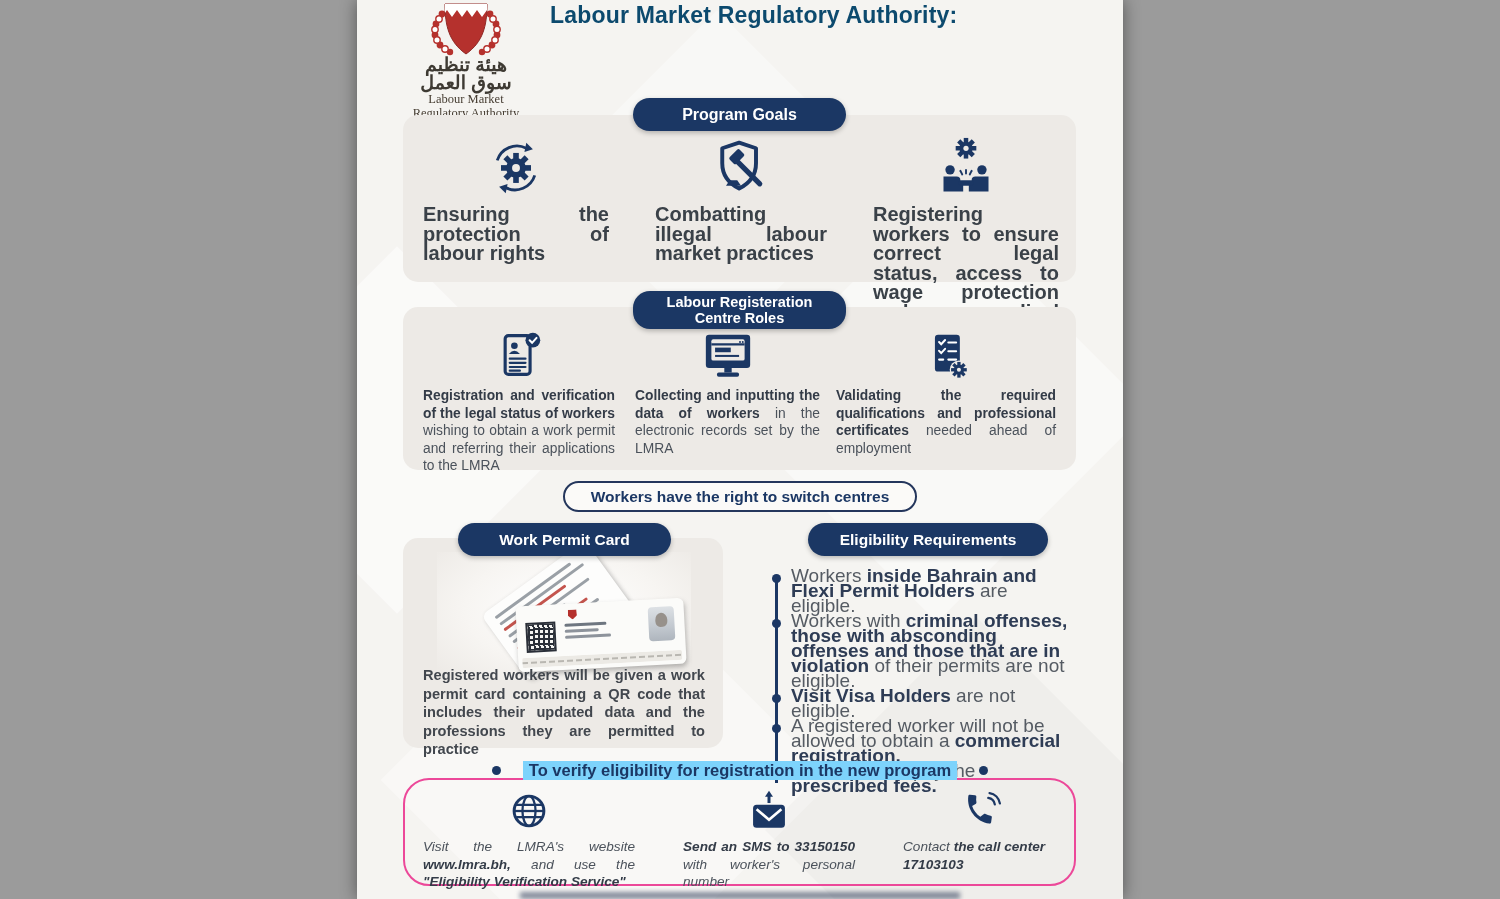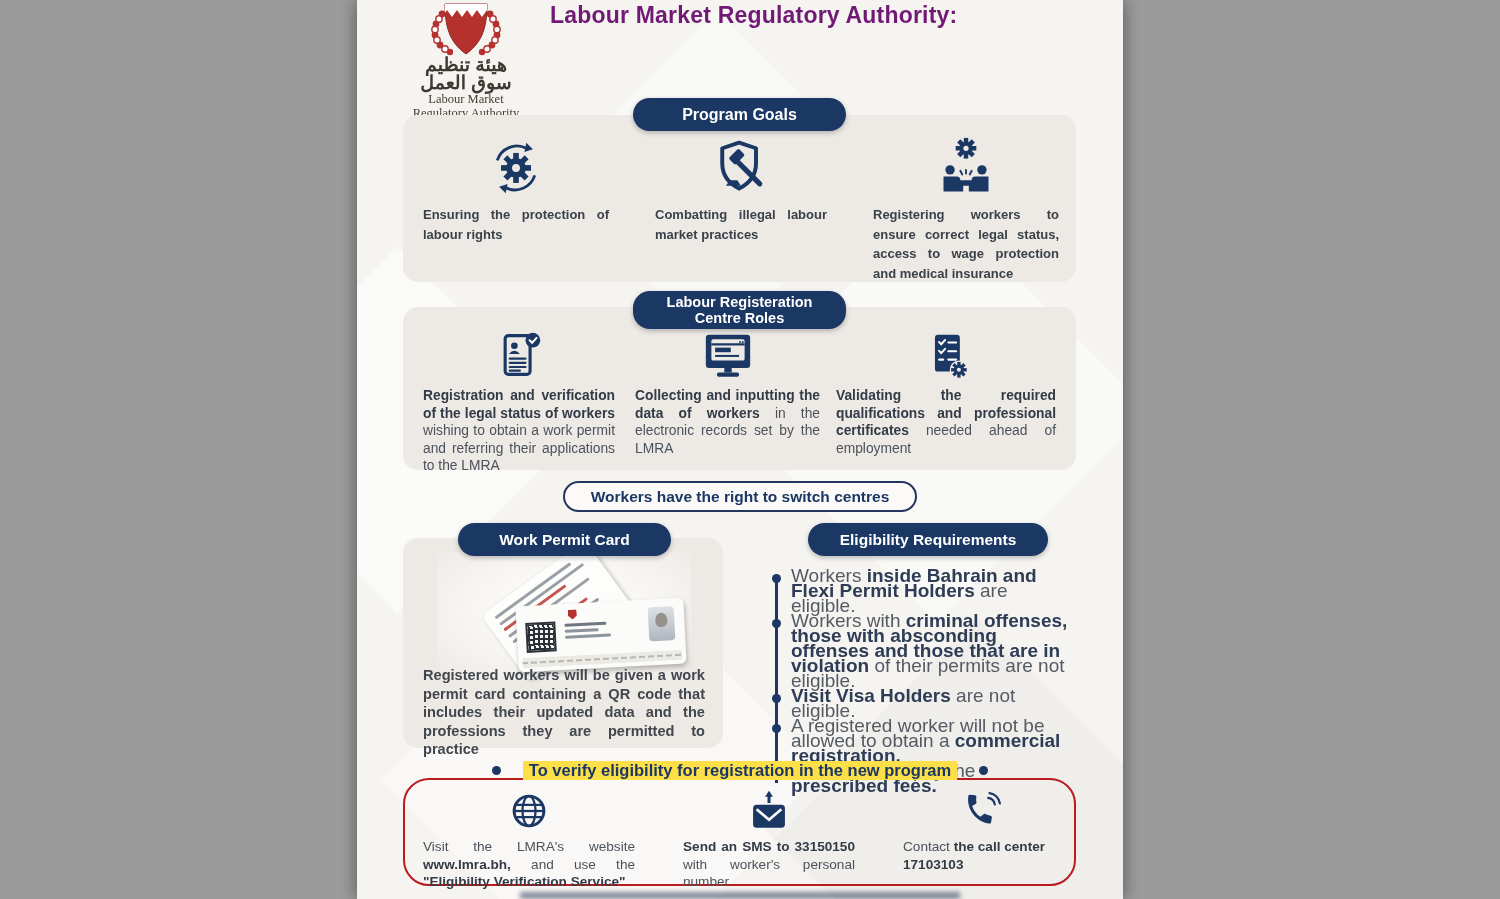--- a/index.html
+++ b/index.html
@@ -10,37 +10,37 @@
             background:#f5f4f1; box-shadow:0 0 16px rgba(0,0,0,.45); overflow:hidden; }
   .diamond { position:absolute; transform:rotate(45deg); pointer-events:none; }
   .content { position:absolute; inset:0; }
 
   
   .logo-block { position:absolute; left:48px; top:0; width:122px; text-align:center; }
   .logo-crest { display:block; margin:0 auto; }
   .logo-arabic { font-size:19px; font-weight:700; color:#3e3a33; line-height:18px; margin-top:-2px; }
   .logo-en { font-family:"Liberation Serif", serif; font-size:12.5px; color:#453c31; line-height:14px; }
   .title-block { position:absolute; left:193px; top:0; width:534px; }
-  .title-l1 { font-size:23px; font-weight:800; color:#701a75; line-height:30px; letter-spacing:.2px; }
+  .title-l1 { font-size:23px; font-weight:800; color:#0c4a6e; line-height:30px; letter-spacing:.2px; }
   .title-l2 { font-size:23px; font-weight:600; color:#1f4779; line-height:30px; letter-spacing:.2px; }
 
   
   .pill { position:absolute; background:#1b3764; color:#fff; font-weight:700;
           border-radius:17px; display:flex; align-items:center; justify-content:center;
           text-align:center; box-shadow:0 2px 5px rgba(0,0,0,.25); z-index:3; }
   .pill-outline { position:absolute; background:#fbfaf8; border:2px solid #24365c; color:#1b3764;
           font-weight:700; border-radius:17px; display:flex; align-items:center; justify-content:center;
           z-index:3; }
 
   
   .card { position:absolute; background:#edeae6; border-radius:15px; z-index:1; }
 
   .col { position:absolute; }
   .icon-wrap { display:flex; justify-content:center; margin-bottom:8px; }
-  .goal-text { font-size:13px; font-weight:600; color:#3a4148; line-height:19.5px; text-align:justify; }
+  .goal-text { font-size:20px; font-weight:600; color:#3a4148; line-height:19.5px; text-align:justify; }
   .role-text { font-size:13.8px; line-height:17.5px; color:#4b525b; text-align:justify; }
   .role-text .b { font-weight:700; color:#333b47; }
 
   
   .wp-text { position:absolute; left:20px; top:128px; width:282px; font-size:14.6px; font-weight:600;
              color:#42474e; line-height:18.5px; text-align:justify; }
   .cards-photo { position:absolute; left:42px; top:22px; width:238px; height:112px; }
   .photo-bg { position:absolute; inset:-8px; background:radial-gradient(ellipse at 50% 45%, #ffffff 0%, #f7f5f2 55%, rgba(247,245,242,0) 95%); }
   .card-back { position:absolute; left:48px; top:10px; width:128px; height:82px; background:#fdfdfc;
                border-radius:7px; transform:rotate(-36deg); box-shadow:1px 2px 4px rgba(60,60,60,.3);
@@ -66,24 +66,24 @@
   .elig-list { position:absolute; list-style:none; }
   .elig-list::before { content:''; position:absolute; left:3px; top:9px; bottom:10px; width:2.5px; background:#1b3764; }
   .elig-list li { position:relative; padding-left:19px; font-size:19px; line-height:15px;
                   color:#555b63; margin-bottom:0; }
   .elig-list li::before { content:''; position:absolute; left:0; top:5.5px; width:9px; height:9px;
                   border-radius:50%; background:#1b3764; }
   .elig-list li .b { font-weight:700; color:#2e3c55; }
 
   
   .verify-box { position:absolute; left:46px; top:778px; width:673px; height:108px;
-                border:2px solid #b91c1c; border-radius:26px; z-index:1; }
+                border:2px solid #ec4899; border-radius:26px; z-index:1;font-style:italic; }
   .verify-heading { position:absolute; top:761px; left:0; width:766px; display:flex; align-items:center;
                 justify-content:center; gap:22px; z-index:2; }
-  .verify-heading .txt { background:#fde047; padding:0 6px; font-size:16.5px; font-weight:700; color:#1b3764; }
+  .verify-heading .txt { background:#7dd3fc; padding:0 6px; font-size:16.5px; font-weight:700; color:#1b3764; }
   .verify-heading .dot { width:9px; height:9px; border-radius:50%; background:#1b3764; }
   .v-col { position:absolute; top:10px; }
   .v-text { font-size:13.6px; line-height:17.5px; color:#4b525b; text-align:justify; margin-top:6px; }
   .v-text .b { font-weight:700; color:#333b47; }
   .v-text.left { text-align:left; }
 
   .footer-hint { position:absolute; left:163px; bottom:0px; width:440px; height:7px;
                  background:rgba(32,48,78,.55); filter:blur(2.5px); }
 </style>
 </head>

